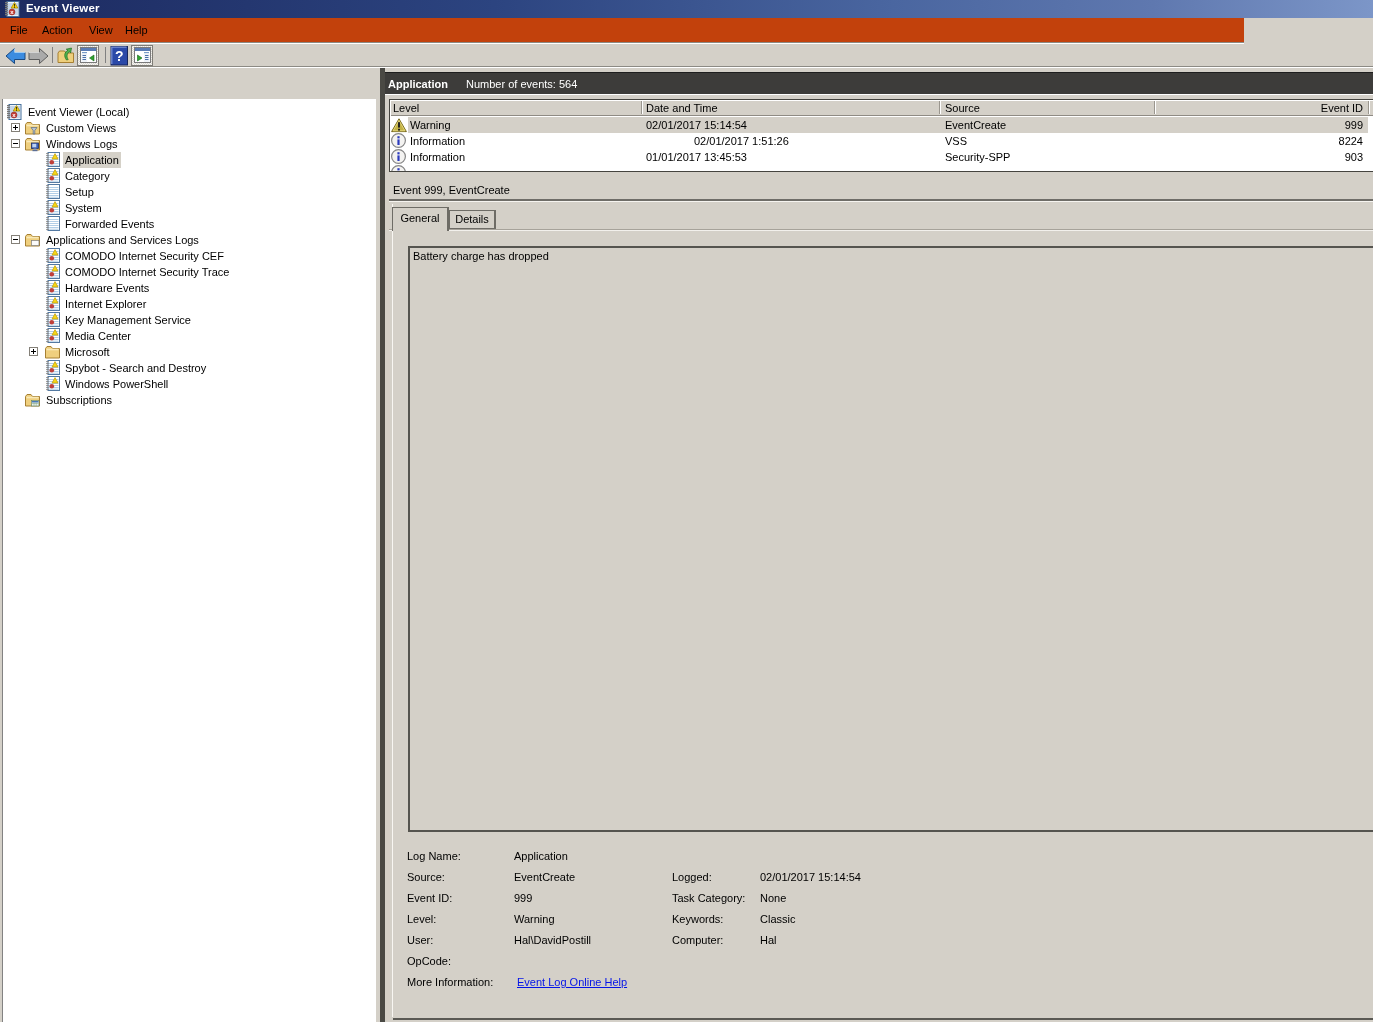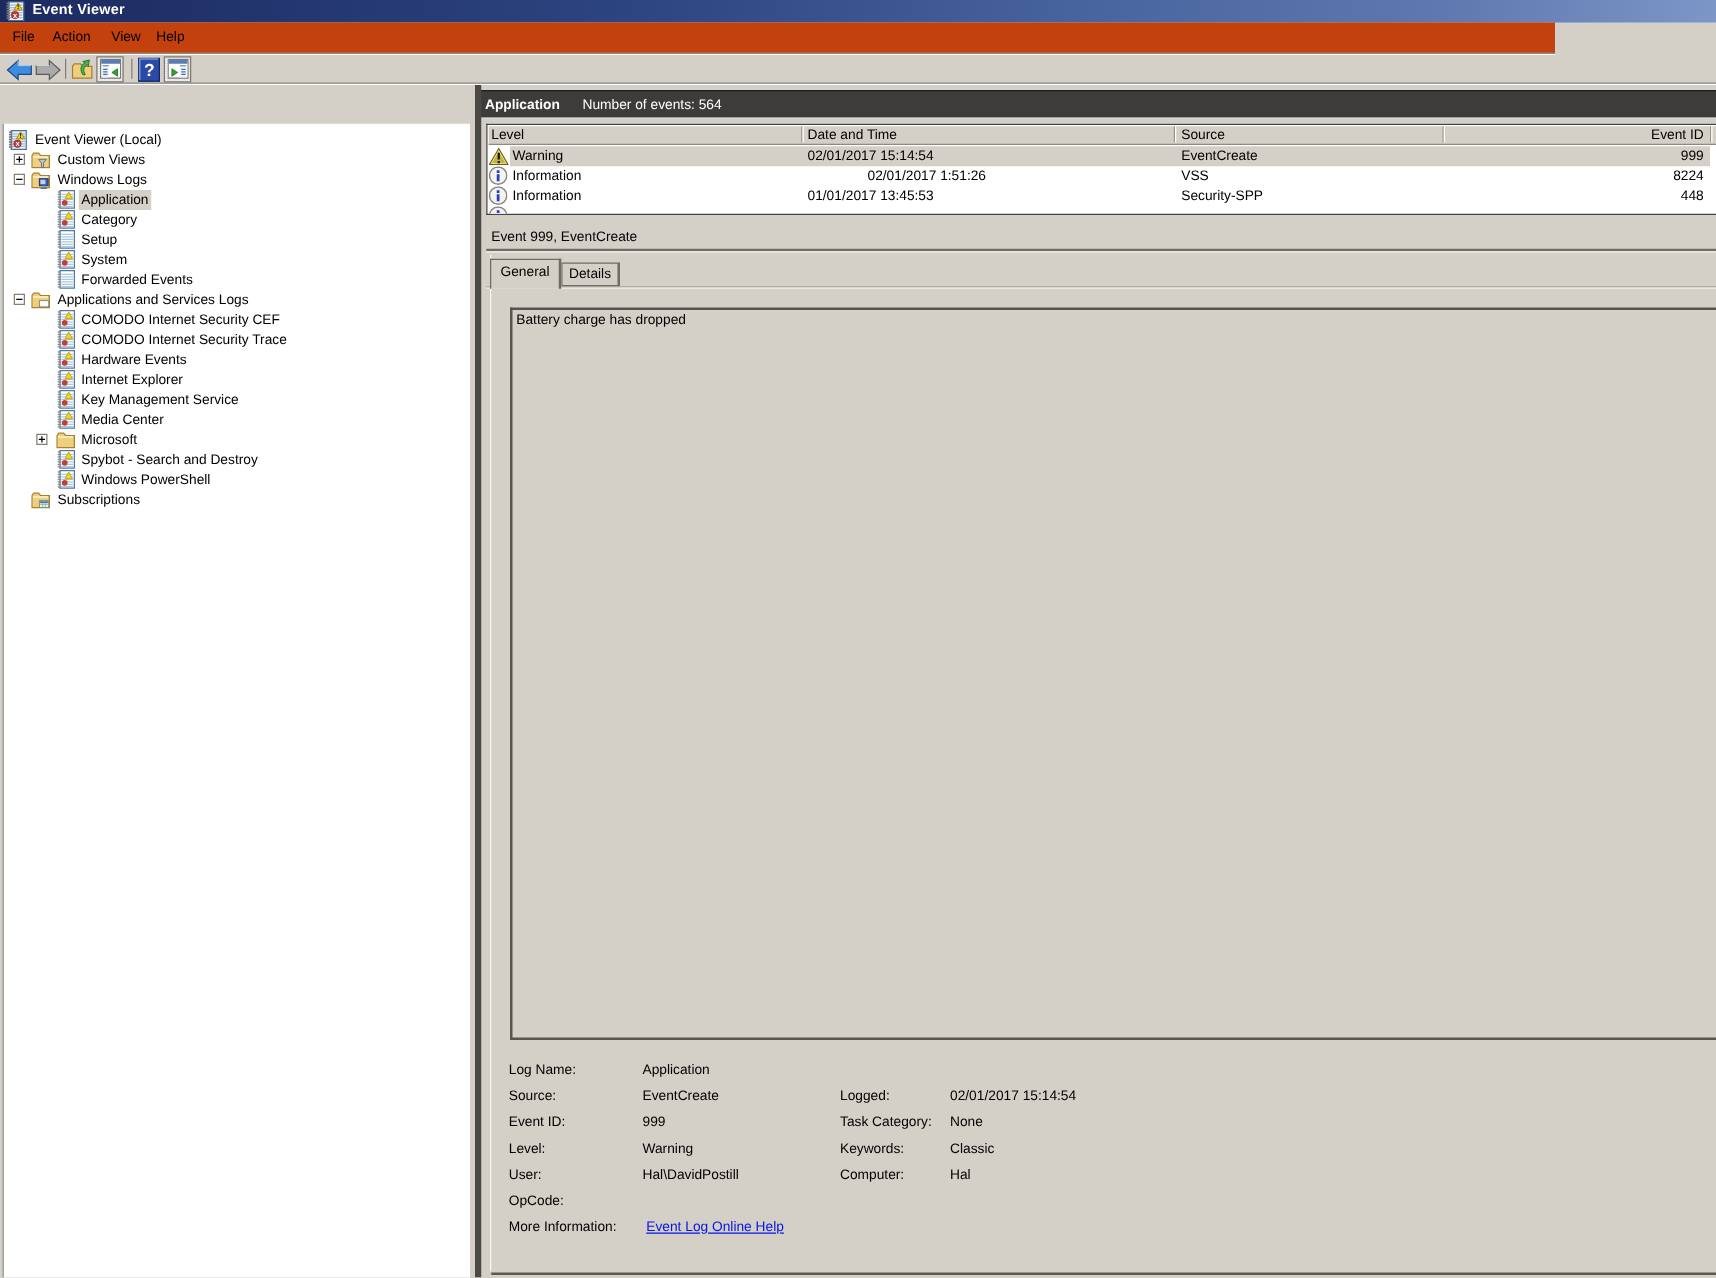--- a/index.html
+++ b/index.html
@@ -390,21 +390,21 @@
       <span class="cell" style="left:554px;">VSS</span>
       <span class="cell" style="left:767px;width:205px;text-align:right;">8224</span>
     </div>
     <div class="lrow" style="top:49px;">
       <svg class="cell" style="left:0px;top:0px;" width="15" height="15">
           <use href="#infoic"></use>
         </svg>
       <span class="cell" style="left:19px;">Information</span>
       <span class="cell" style="left:255px;">01/01/2017 13:45:53</span>
       <span class="cell" style="left:554px;">Security-SPP</span>
-      <span class="cell" style="left:767px;width:205px;text-align:right;">448</span>
+      <span class="cell" style="left:767px;width:205px;text-align:right;">903</span>
     </div>
     <div class="lrow" style="top:65px;">
       <svg class="cell" style="left:0px;top:0px;" width="15" height="15">
           <use href="#infoic"></use>
         </svg>
     </div>
   </div>
 
   <div class="abs" style="left:11px;top:116px;">Event 999, EventCreate</div>
   <div class="abs" style="left:7px;top:131px;width:984px;height:2px;background:#6f6d68;"></div>

